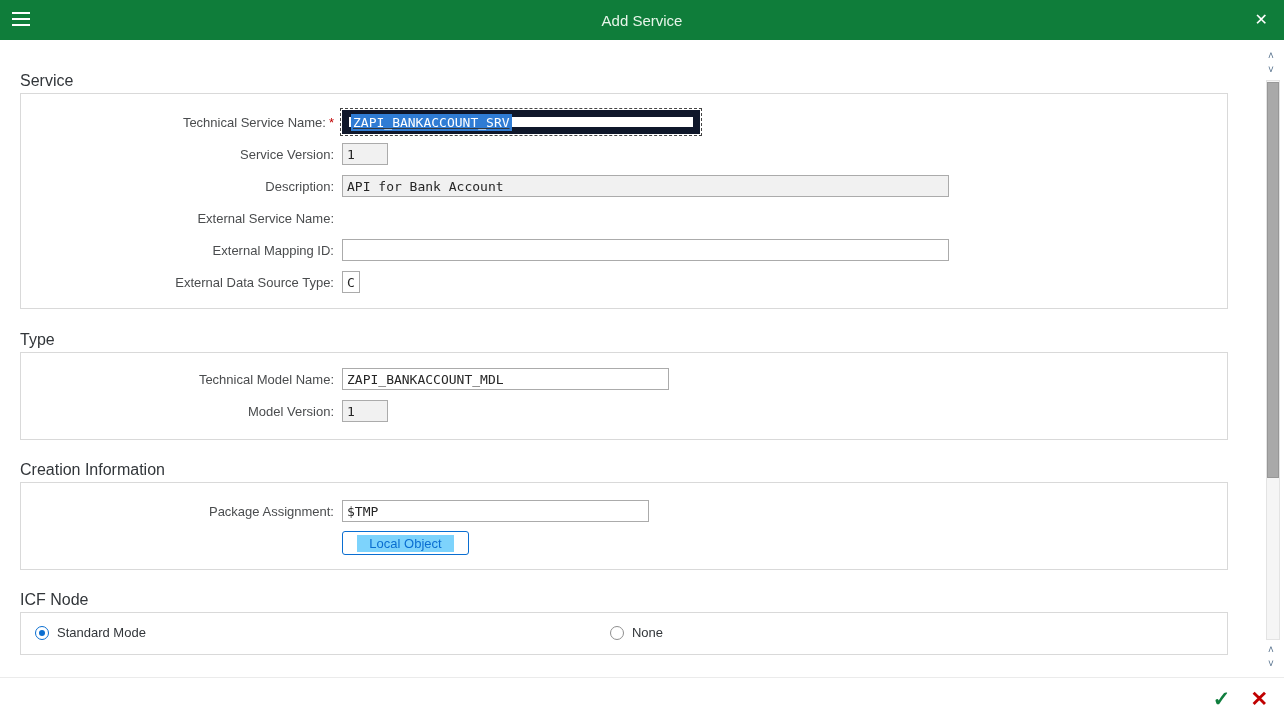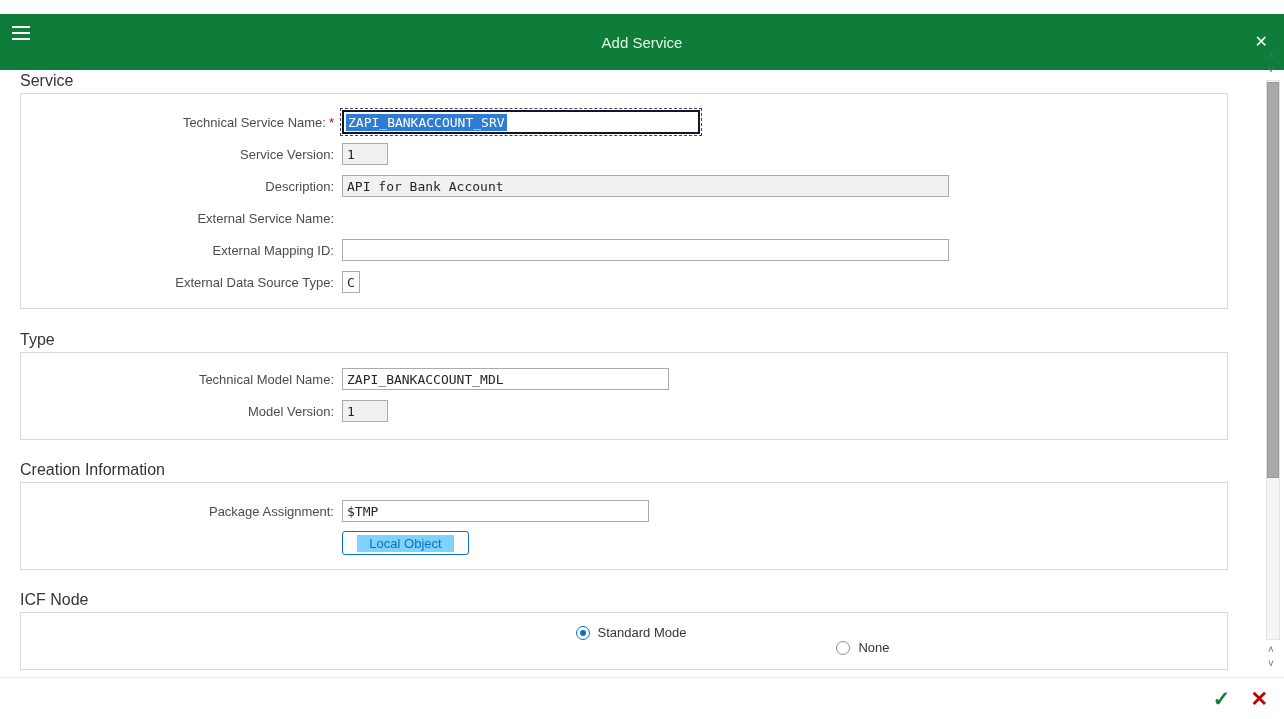--- a/index.html
+++ b/index.html
@@ -1,51 +1,51 @@
 <!DOCTYPE html>
 <html><head>
 <meta charset="utf-8">
 <style>
   html,body{margin:0;padding:0;}
   body{
     width:1284px;height:719px;overflow:hidden;position:relative;
     background:#ffffff;font-family:"Liberation Sans",sans-serif;color:#32363a;
   }
   
-  .hdr{height:56px;background:#0f7d3a;position:relative;display:flex;align-items:center;margin-top:14px;}
+  .hdr{height:40px;background:#0f7d3a;position:relative;display:flex;align-items:center;}
   .menu-btn{position:absolute;left:10px;top:9px;width:22px;height:20px;display:flex;flex-direction:column;justify-content:space-between;padding:3px 2px;box-sizing:border-box;cursor:pointer;}
   .menu-btn i{display:block;width:18px;height:2px;background:#ffffff;}
   .hdr-title{flex:1;text-align:center;color:#e7f5e9;font-size:15px;}
   .close-btn{position:absolute;right:16px;top:50%;transform:translateY(-50%);color:#ffffff;font-size:16px;cursor:pointer;line-height:1;}
   
   .main{position:absolute;top:38px;left:0;width:1248px;padding-left:20px;box-sizing:border-box;}
   .sec-title{font-size:16px;color:#32363a;line-height:20px;}
   .t1{margin-top:33px;} .t2{margin-top:21px;} .t3{margin-top:20px;} .t4{margin-top:20px;}
   .box{width:1208px;border:1px solid #d9d9d9;background:#ffffff;box-sizing:border-box;margin-top:2px;}
   .box-pad{padding:12px 16px 10px 0;}
   .box-pad2{padding:10px 0 12px 0;}
   .row{height:32px;display:flex;align-items:center;}
   .lbl{width:313px;flex:none;text-align:right;font-size:13px;color:#4a4c4e;}
   .req{color:#c00000;margin-left:3px;font-size:13px;}
   .ipt{margin-left:8px;height:22px;border:1px solid #ababab;background:#ffffff;
        font-family:"DejaVu Sans Mono",monospace;font-size:13px;color:#262626;
        padding:0 4px;box-sizing:border-box;}
   .ro{background:#f1f1f1;}.w46{width:46px}.w607{width:607px}.w357{width:357px}
   .w106{width:106px}.w18{width:18px}.w327{width:327px}.w307{width:307px}
   
-  .field-focus{margin-left:8px;width:358px;height:24px;border:2px solid #0f172a;background:#ffffff;
+  .field-focus{margin-left:8px;width:358px;height:24px;border:7px solid #0f172a;background:#ffffff;
        display:flex;align-items:center;padding:0 2px;box-sizing:border-box;
-       outline:1px dashed #444;outline-offset:1px;}
+       outline:1px dashed #444;outline-offset:1px;text-decoration:underline;}
   .sel-text{background:#2f7cd4;color:#ffffff;font-family:"DejaVu Sans Mono",monospace;font-size:13px;padding:1px 2px;white-space:pre;}
   
   .btn-local{margin-left:8px;width:127px;height:24px;border:1px solid #0a6ed1;border-radius:3px;background:#ffffff;
        display:flex;align-items:center;justify-content:center;cursor:pointer;box-sizing:border-box;}
   .btn-local span{background:#7dd3fc;color:#0a6ed1;font-size:13px;padding:1px 12px;white-space:nowrap;}
   
-  .icf-row{padding:12px 0 14px 14px;display:flex;align-items:center;flex-direction:column;}
+  .icf-row{padding:12px 0 14px 14px;display:flex;align-items:center;}
   .radio{width:14px;height:14px;border-radius:50%;border:1px solid #8f8f8f;background:#fff;position:relative;flex:none;box-sizing:border-box;cursor:pointer;}
   .radio.sel{border:1px solid #0a6ed1;}
   .radio.sel::after{content:"";position:absolute;left:3px;top:3px;width:6px;height:6px;border-radius:50%;background:#0a6ed1;}
   .radio-lbl{margin-left:8px;font-size:13px;color:#32363a;}
   .opt2{margin-left:464px;display:flex;align-items:center;}
   .opt1{display:flex;align-items:center;}
   
   .ftr{position:absolute;left:0;bottom:0;width:1284px;height:42px;background:#ffffff;border-top:1px solid #ebebeb;
        display:flex;align-items:center;justify-content:flex-end;padding-right:16px;box-sizing:border-box;z-index:6;}
   .ok-btn{color:#107e3e;font-size:21px;font-weight:bold;cursor:pointer;margin-right:20px;line-height:1;}

